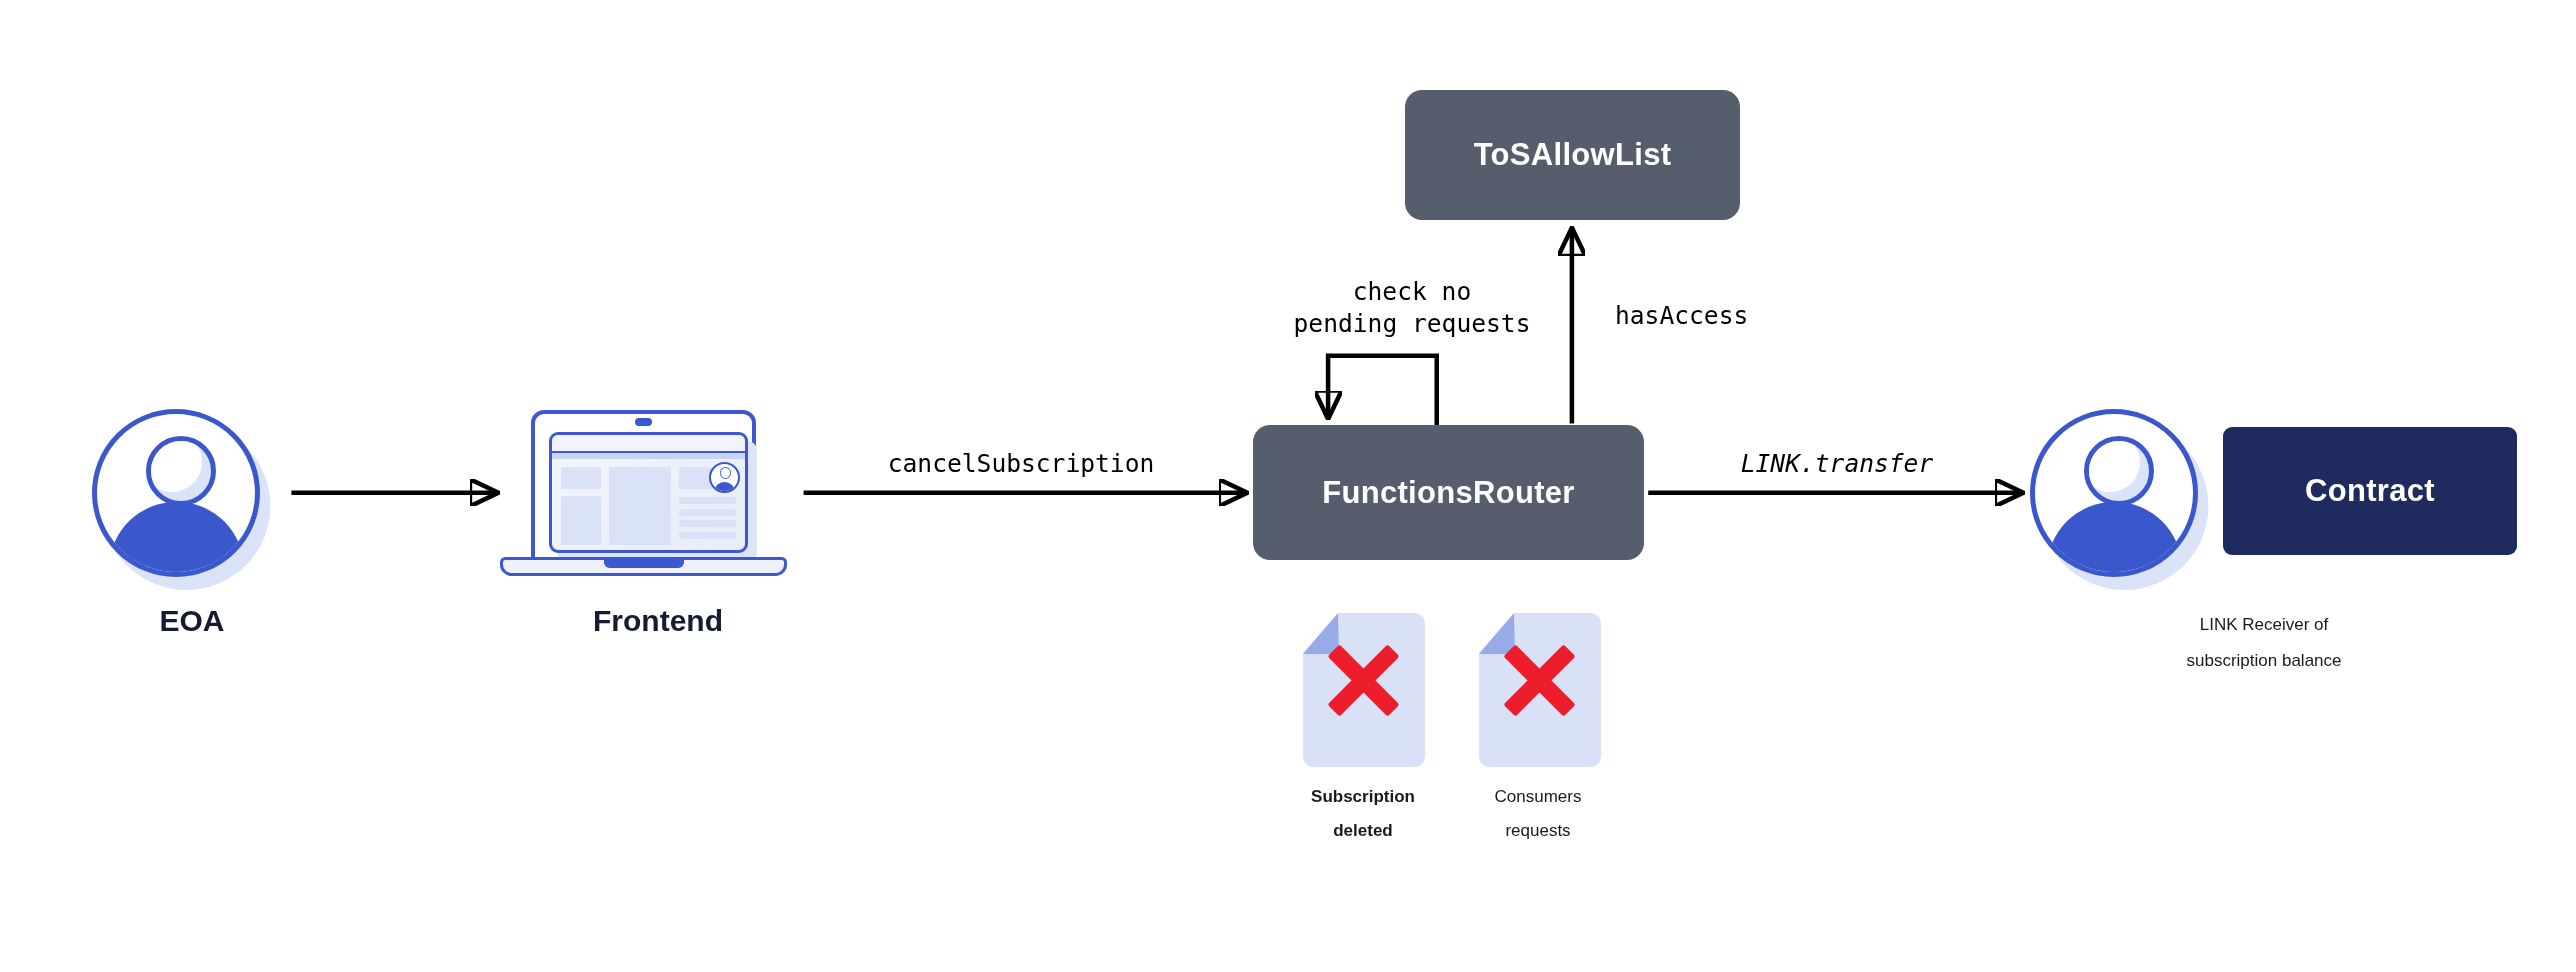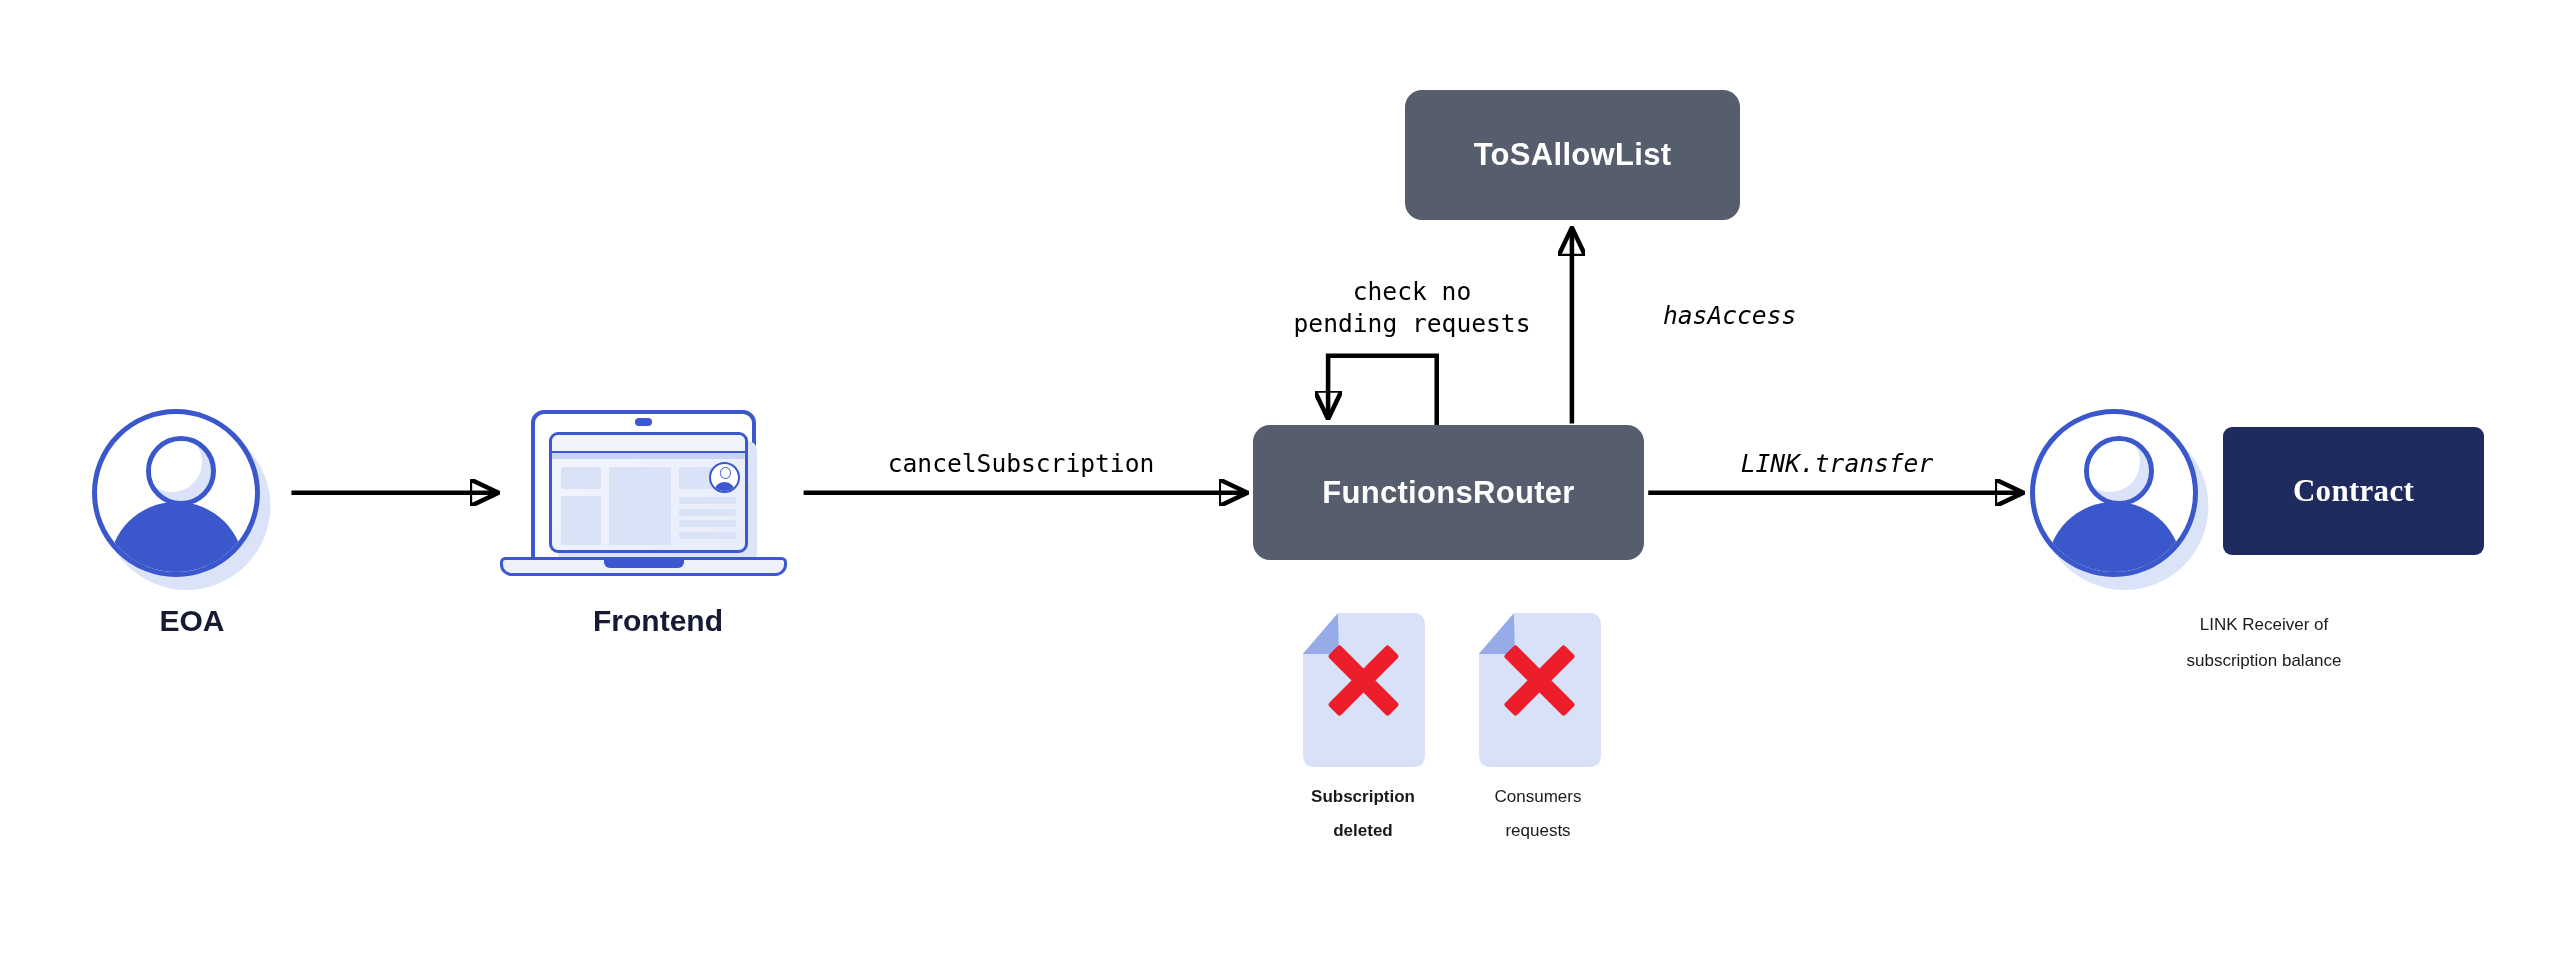--- a/index.html
+++ b/index.html
@@ -131,21 +131,21 @@
     </div>
   </div>
   <div class="lap-base">
     <div class="lap-notch"></div>
   </div>
 </div>
 <div class="entity-label" style="left:642px;top:604px;text-align:right;">Frontend</div>
 
 <div class="edge-label" style="left:1021px;top:448px;">cancelSubscription</div>
 <div class="edge-label" style="left:1837px;top:448px;font-style:italic;">LINK.transfer</div>
-<div class="edge-label no-center" style="left:1663px;top:300px;font-style:italic;">hasAccess</div>
+<div class="edge-label no-center" style="left:1615px;top:300px;">hasAccess</div>
 <div class="edge-label" style="left:1412px;top:276px;">check no
 pending requests</div>
 
 <div class="node-box slate" style="left:1405px;top:90px;width:335px;height:130px;">
   <span>ToSAllowList</span>
 </div>
 
 <div class="node-box slate" style="left:1253px;top:425px;width:391px;height:135px;">
   <span>FunctionsRouter</span>
 </div>
@@ -173,19 +173,19 @@
 requests</div>
 
 <div class="person-icon" style="left:2030px;top:409px;">
   <div class="person-shadow"></div>
   <div class="person-circle">
     <div class="person-body"></div>
     <div class="person-head"></div>
   </div>
 </div>
 
-<div class="node-box navy" style="left:2223px;top:427px;width:261px;height:128px;font-family:Liberation Serif, serif;">
+<div class="node-box navy" style="left:2223px;top:427px;width:294px;height:128px;">
   <span>Contract</span>
 </div>
 
 <div class="caption" style="left:2264px;top:607px;">LINK Receiver of
 subscription balance</div>
 
 
 </body></html>

